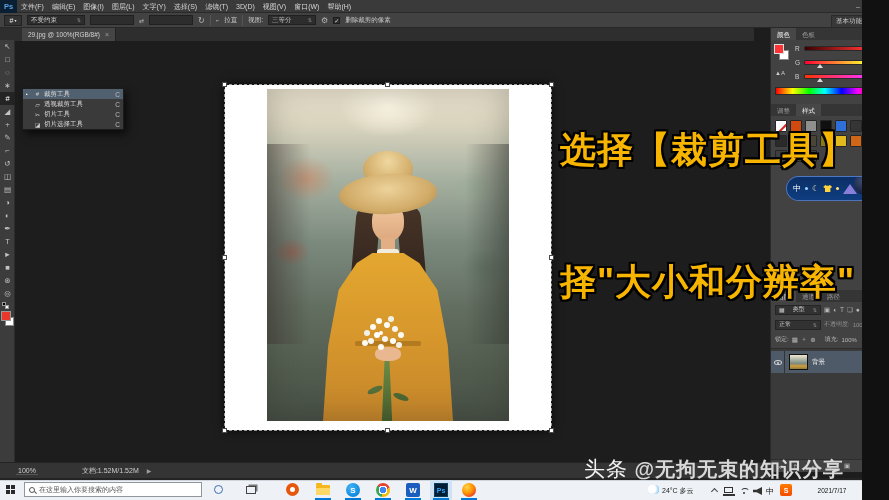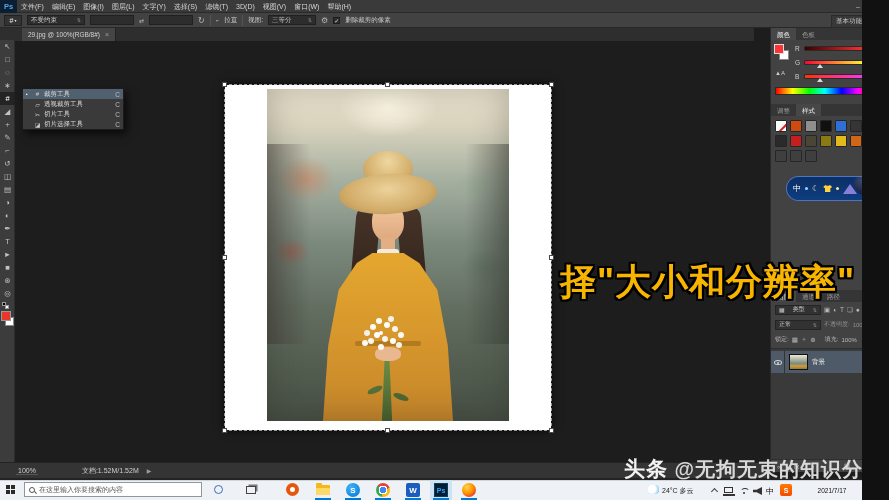--- a/index.html
+++ b/index.html
@@ -133,21 +133,21 @@
 
   
   .statusbar{position:absolute;left:0;top:462px;width:770px;height:16px;background:#343434;border-top:1px solid #232323;display:flex;align-items:center;gap:8px;padding:0 16px;z-index:12;}
   .sb-zoom{font-size:7px;color:#cfcfcf;border-bottom:1px solid #555;padding:0 2px;}
   .sb-doc{font-size:7px;color:#cfcfcf;margin-left:36px;}
   .sb-arrow{font-size:6px;color:#9b9b9b;}
   .bottom-strip{position:absolute;left:0;top:478px;width:889px;height:2px;background:#232323;}
 
   
   .watermark{position:absolute;left:584px;top:455px;z-index:90;white-space:nowrap;}
-  .wm-brand{font-size:21px;font-weight:700;color:#f2f2f2;letter-spacing:1px;margin-left:40px;}
+  .wm-brand{font-size:21px;font-weight:400;color:#f2f2f2;letter-spacing:1px;}
   .wm-handle{font-size:20px;font-weight:bold;color:#d9d9d9;letter-spacing:1px;}
 
   
   .taskbar{position:absolute;left:0;top:480px;width:889px;height:20px;background:#eef1f5;border-top:1px solid #cfd4da;z-index:80;}
   .tb-start{position:absolute;left:6px;top:5px;width:10px;height:10px;display:grid;grid-template-columns:4px 4px;grid-template-rows:4px 4px;gap:1px;}
   .tb-start span{background:#2a2a2a;}
   .tb-search{position:absolute;left:24px;top:2px;width:178px;height:15px;background:#fff;border:1px solid #8f969e;display:flex;align-items:center;gap:4px;padding:0 4px;}
   .tb-search-text{font-size:7px;color:#555;}
   .mag{width:6px;height:6px;border:1px solid #555;border-radius:50%;position:relative;}
   .mag::after{content:"";position:absolute;left:4px;top:4px;width:3px;height:1px;background:#555;transform:rotate(45deg);}
@@ -323,20 +323,21 @@
       <span class="fly-key">C</span>
     </div>
     <div class="fly-row">
       <span class="fly-caret"></span>
       <span class="fly-ic">◪</span>
       <span class="fly-label">切片选择工具</span>
       <span class="fly-key">C</span>
     </div>
   </div>
 
+  <div class="ovl" style="top:126px;">选择【裁剪工具】</div>
   <div class="ovl" style="top:258px;">择"大小和分辨率"</div>
 
   <div class="dock">
 
     <div class="ptabs">
       <div class="ptab active">颜色</div>
       <div class="ptab">色板</div>
       <span class="pmenu">≡</span>
     </div>
     <div style="position:relative;height:60px;">

